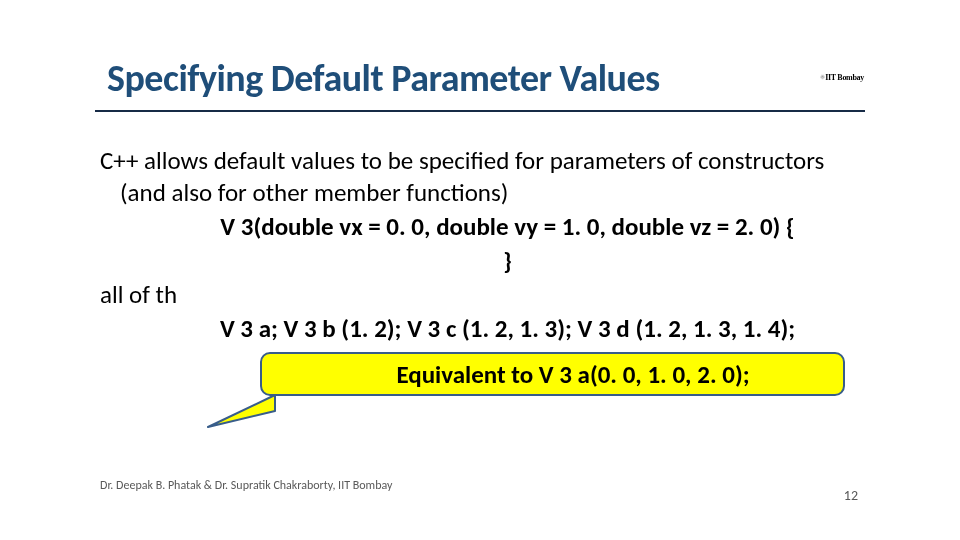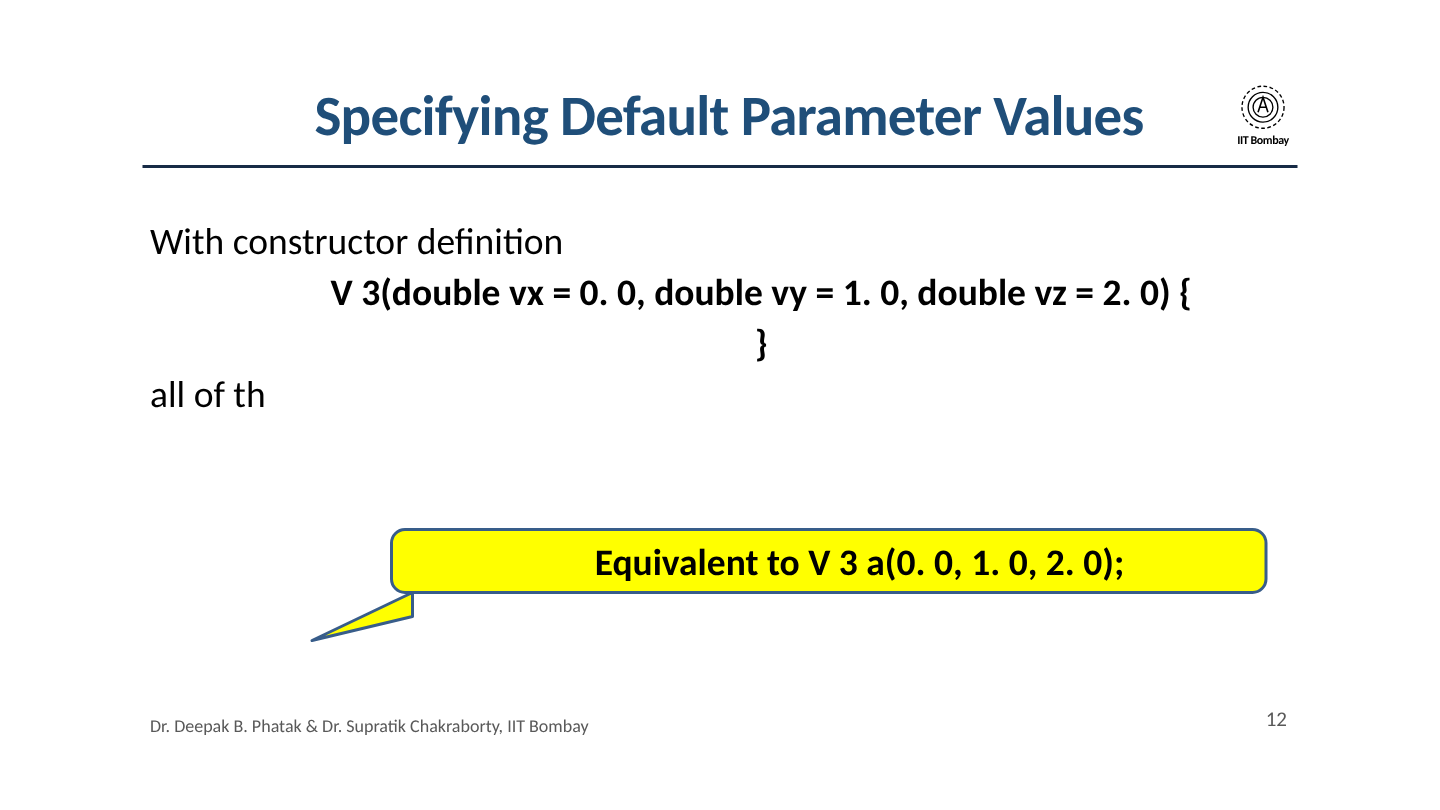--- a/index.html
+++ b/index.html
@@ -16,21 +16,20 @@
     position: relative;
     width: 960px;
     height: 540px;
     box-sizing: border-box;
   }
   .title-wrap {
     position: absolute;
     left: 107px;
     right: 95px;
     top: 55px;
-    text-align: center;
   }
   .title {
     font-size: 38px;
     font-weight: 700;
     color: #1f4e79;
     letter-spacing: -0.5px;
   }
   .rule {
     position: absolute;
     left: 95px;
@@ -39,22 +38,23 @@
     height: 0;
     border-top: 2px solid #172b46;
   }
   .logo {
     position: absolute;
     right: 96px;
     top: 55px;
     width: 44px;
     height: 44px;
     display: flex;
-    flex-direction: column;
+    flex-direction: row;
     align-items: center;
+    font-family: Liberation Serif, serif;
   }
   .logo svg { display:block; }
   .logo-caption {
     font-size: 8px;
     font-weight: 700;
     color: #000;
     margin-top: 1px;
     letter-spacing: -0.3px;
     white-space: nowrap;
   }
@@ -99,21 +99,21 @@
   .footer-left {
     position: absolute;
     left: 100px;
     bottom: 48px;
     font-size: 12px;
     color: #595959;
   }
   .footer-right {
     position: absolute;
     right: 102px;
-    bottom: 52px;
+    bottom: 36px;
     font-size: 14px;
     color: #595959;
   }
 </style>
 </head>
 <body>
 
 <div class="slide">
 
   <div class="title-wrap">
@@ -130,24 +130,25 @@
           <circle cx="20" cy="20" r="17" stroke-dasharray="3 2"></circle>
         </g>
         <circle cx="20" cy="20" r="8"></circle>
         <path d="M16 24 L20 12 L24 24 M17.5 20 H22.5" stroke-width="1.3"></path>
       </g>
     </svg>
     <div class="logo-caption">IIT Bombay</div>
   </div>
 
   <div class="body">
-    <div class="para">With constructor definition</div>
+    <div class="para" style="text-indent:-20px; padding-left:20px;">C++ allows default values to be specified for parameters of constructors (and also for other member functions)</div>
     <div class="para ind2 bold">V 3(double vx = 0. 0, double vy = 1. 0,  double vz = 2. 0) {</div>
     <div class="para ind2 bold">}</div>
     <div class="para">all of th</div>
+    <div class="para ind2 bold">V 3 a;  V 3 b (1. 2);  V 3 c (1. 2, 1. 3);  V 3 d (1. 2, 1. 3, 1. 4);</div>
   </div>
 
   <svg class="callout-tail" viewBox="0 0 80 40">
     <polygon points="75,2 8,34 75,18" fill="#ffff00" stroke="#385d8a" stroke-width="2" stroke-linejoin="round"></polygon>
   </svg>
 
   <div class="callout">
     <span>Equivalent to V 3 a(0. 0, 1. 0, 2. 0);</span>
   </div>
 

